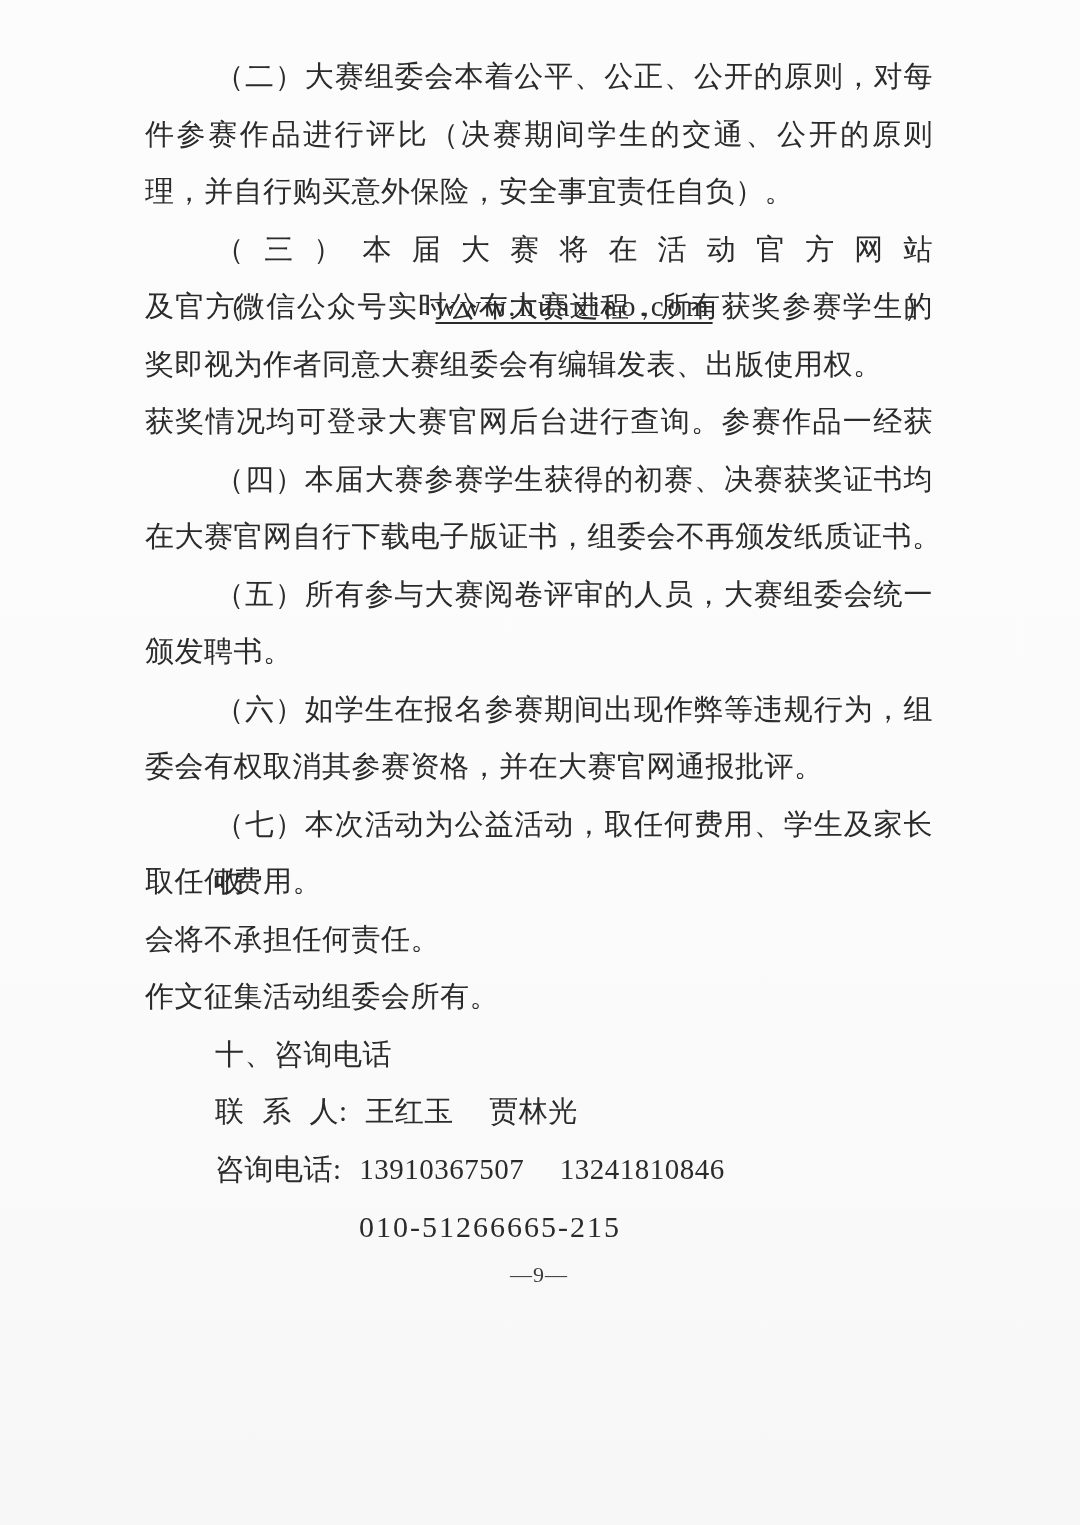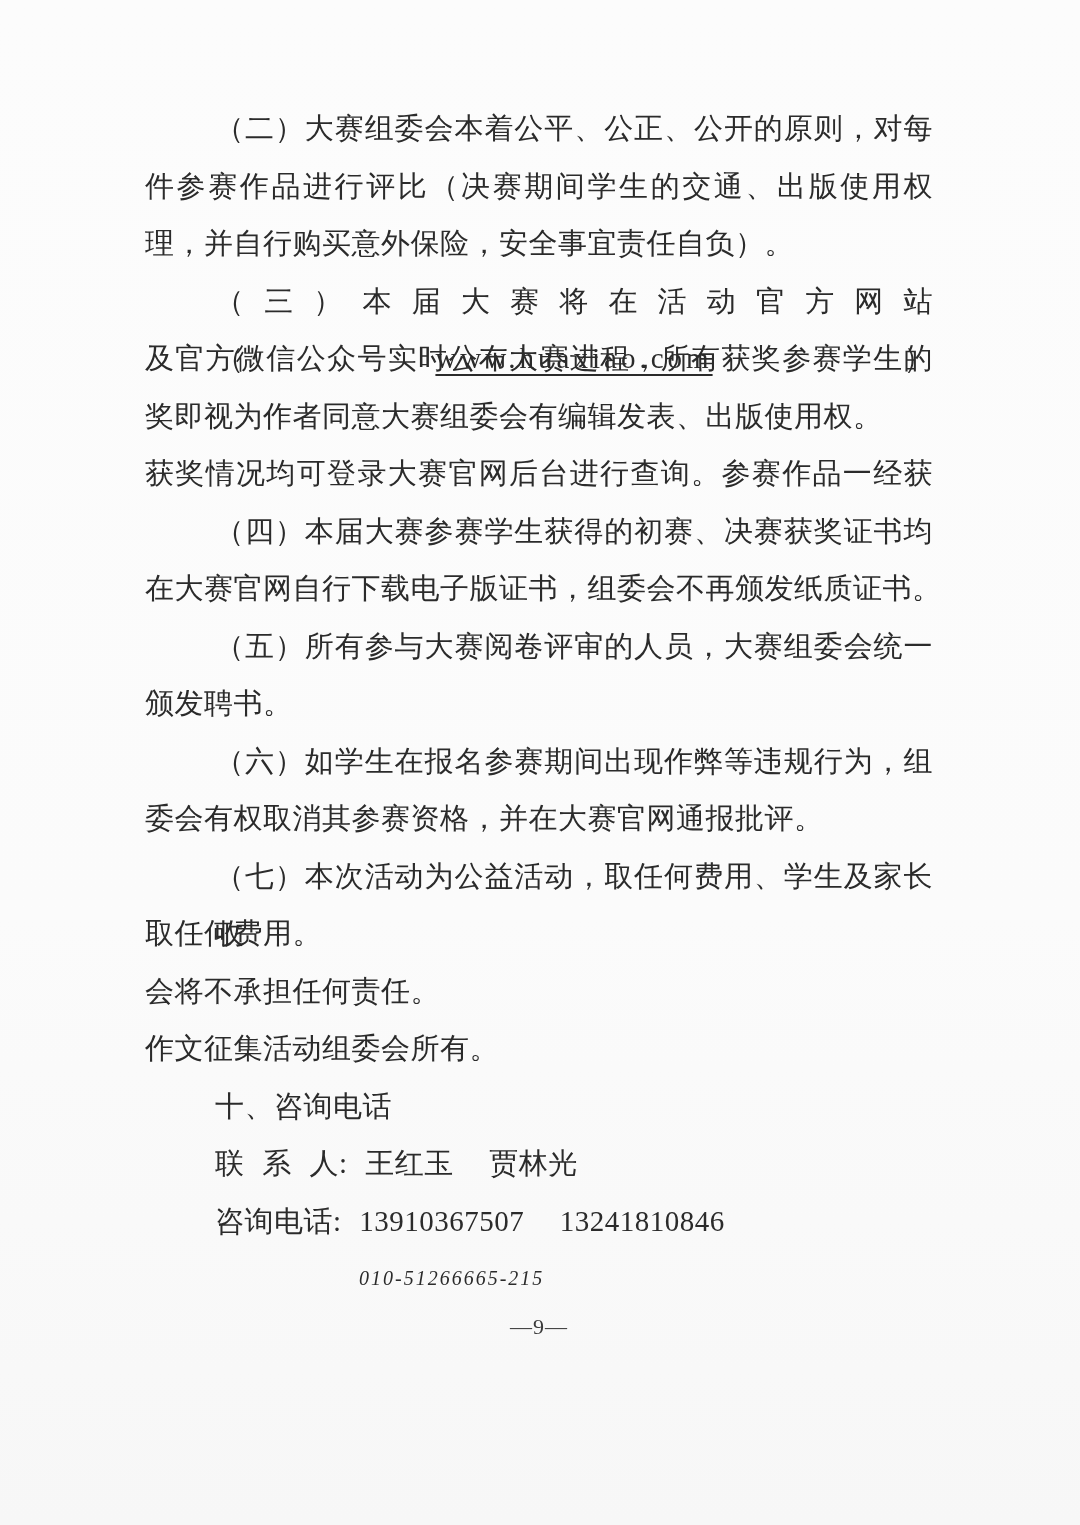--- a/index.html
+++ b/index.html
@@ -14,21 +14,21 @@
     font-family: "Liberation Serif", serif;
     color: #2b2b2b;
   }
   .page {
     position: relative;
     width: 1080px;
     height: 1525px;
     background: linear-gradient(180deg, #fcfcfc 0%, #fbfbfb 60%, #f7f7f7 100%);
   }
   .doc {
-    padding: 100px 147px 0 145px;
+    padding: 48px 147px 0 145px;
   }
   .line {
     height: 57.5px;
     line-height: 57.5px;
     font-size: 29px;
     white-space: pre;
     letter-spacing: 0.5px;
   }
   .indent { padding-left: 70px; }
   .fill {
@@ -38,37 +38,37 @@
     text-justify: inter-character;
   }
   .url {
     font-family: "Liberation Serif", serif;
     letter-spacing: 4px;
     text-decoration: underline;
     text-decoration-thickness: 2px;
     text-underline-offset: 6px;
   }
   .gap { word-spacing: 10px; }
-  .ext { padding-left: 214px; font-size: 20px; letter-spacing: 2px; font-style: italic; }
+  .ext { padding-left: 214px; font-size: 30px; letter-spacing: 2px; }
   .pagenum {
     margin-top: 6px;
     text-align: center;
     font-size: 22px;
     letter-spacing: 1px;
     color: #3a3a3a;
   }
 </style>
 </head>
 <body>
 
 <div class="page">
   <div class="doc">
 
     <div class="line indent fill">（二）大赛组委会本着公平、公正、公开的原则，对每</div>
-    <div class="line fill">件参赛作品进行评比（决赛期间学生的交通、出版使用权</div>
+    <div class="line fill">件参赛作品进行评比（决赛期间学生的交通、公开的原则</div>
     <div class="line">理，并自行购买意外保险，安全事宜责任自负）。</div>
 
     <div class="line indent fill"><span>（三）本届大赛将在活动官方网站（</span><span class="url">www.huaxiao.com</span><span>）</span></div>
 
     <div class="line fill">及官方微信公众号实时公布大赛进程，所有获奖参赛学生的</div>
     <div class="line">奖即视为作者同意大赛组委会有编辑发表、出版使用权。</div>
     <div class="line fill">获奖情况均可登录大赛官网后台进行查询。参赛作品一经获</div>
 
     <div class="line indent fill">（四）本届大赛参赛学生获得的初赛、决赛获奖证书均</div>
     <div class="line">在大赛官网自行下载电子版证书，组委会不再颁发纸质证书。</div>

